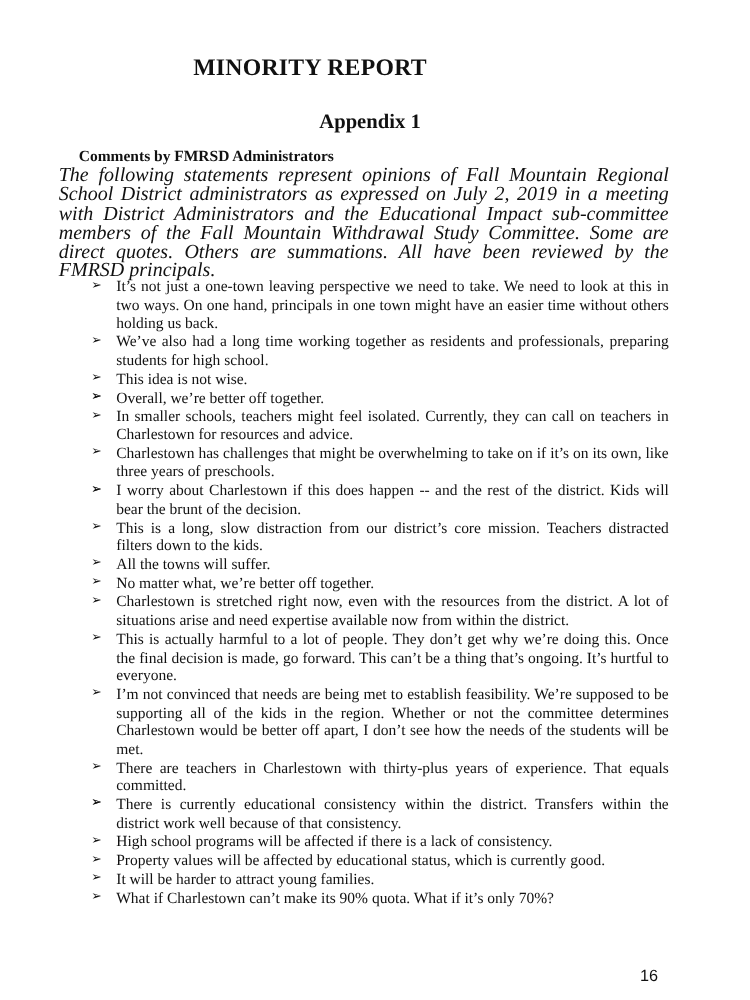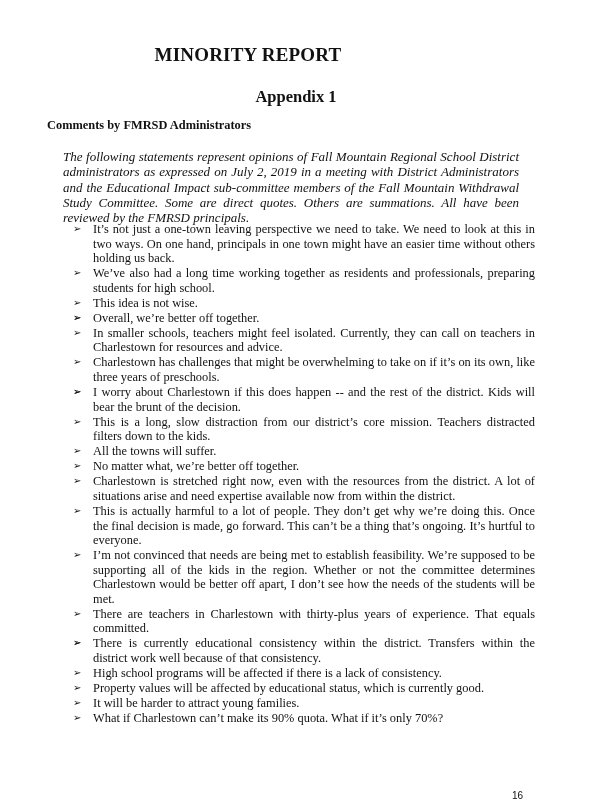--- a/index.html
+++ b/index.html
@@ -3,27 +3,27 @@
 <meta charset="utf-8">
 <style>
   html, body { margin: 0; padding: 0; background: #ffffff; }
   body { width: 600px; height: 800px; position: relative; overflow: hidden;
          font-family: "Liberation Serif", "DejaVu Serif", serif; color: #111; }
   .title { position: absolute; top: 44px; left: 0; width: 496px; text-align: center;
            font-weight: bold; font-size: 19px; letter-spacing: 0.2px; }
   .appendix { position: absolute; top: 87px; left: 0; width: 592px; text-align: center;
               font-weight: bold; font-size: 16.5px; }
   .section { position: absolute; top: 118px; left: 47px; width: 488px; }
-  .section-heading { font-weight: bold; font-size: 12.4px; line-height: 15px; }
-  .intro { font-style: italic; font-size: 13px; line-height: 15.3px; text-align: justify; margin: 16px; }
+  .section-heading { font-weight: bold; font-size: 12.4px; line-height: 15px; margin-left: 16px; }
+  .intro { font-style: italic; font-size: 16px; line-height: 15.3px; text-align: justify; margin: 0; }
   .bullets { position: absolute; top: 222px; left: 73px; width: 462px; margin: 0; padding: 0; list-style: none; }
   .bullets li { position: relative; padding-left: 20px; font-size: 12.4px; line-height: 14.5px;
                 text-align: justify; margin: 0 0 0.6px 0; }
   .bullets li .mark { position: absolute; left: 0; top: 0; font-family: "DejaVu Sans", sans-serif; font-size: 10px; }
-  .page-num { position: absolute; top: 790px; left: 512px; font-family: "Liberation Sans", sans-serif; font-size: 10px; }
+  .page-num { position: absolute; top: 773px; left: 512px; font-family: "Liberation Sans", sans-serif; font-size: 13px; }
 </style>
 </head>
 <body>
 
 <div class="title">MINORITY REPORT</div>
 <div class="appendix">Appendix  1</div>
 
 <div class="section">
   <div class="section-heading">Comments by FMRSD Administrators</div>
   <p class="intro">The following statements represent opinions of Fall Mountain Regional School District administrators as expressed on July 2, 2019 in a meeting with District Administrators and the Educational Impact sub-committee members of the Fall Mountain Withdrawal Study Committee. Some are direct quotes. Others are summations. All have been reviewed by the FMRSD principals.</p>

